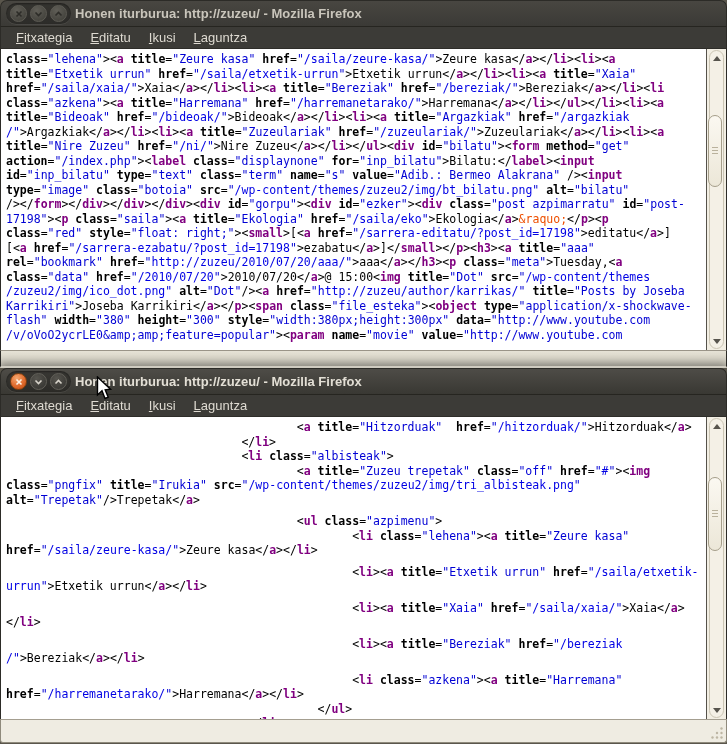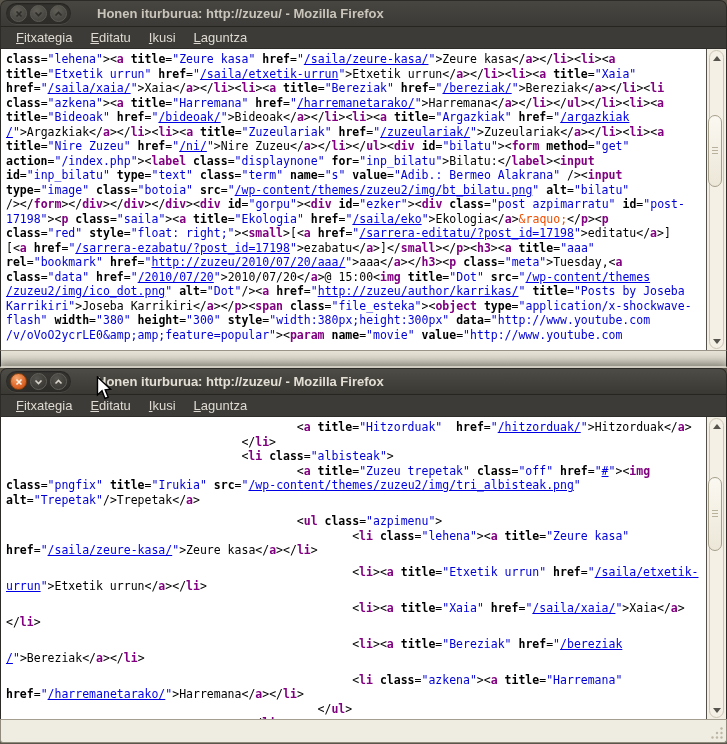--- a/index.html
+++ b/index.html
@@ -18,40 +18,40 @@
   .wbtn{width:15px;height:15px;border-radius:50%;display:flex;align-items:center;justify-content:center;}
   .inactive .wbtn{background:radial-gradient(circle at 38% 30%,#605e57,#45443e 75%);
     border:1px solid #5d5b54;}
   .inactive .wbtn svg{stroke:#2d2c28;}
   .active .wbtn{background:radial-gradient(circle at 38% 30%,#56544e,#3a3935 75%);
     border:1px solid #615f58;}
   .active .wbtn svg{stroke:#d8d4cb;}
   .active .wbtn.close{background:radial-gradient(circle at 38% 28%,#f5a871,#e06b2e 55%,#c1490f);
     border:1px solid #81400f;}
   .active .wbtn.close svg{stroke:#fdf3e8;}
-  .title-text{margin-left:26px;font-weight:bold;font-size:13px;color:#e3dfd5;white-space:nowrap;}
+  .title-text{margin-left:4px;font-weight:bold;font-size:13px;color:#e3dfd5;white-space:nowrap;}
   .inactive .title-text{color:#c9c5bb;}
   .menubar{height:21px;background:#3c3b37;border-left:1px solid #2c2b27;border-right:1px solid #2c2b27;
     border-bottom:1px solid #2e2d29;display:flex;align-items:center;padding-left:6px;box-sizing:content-box;}
   .menu-item{color:#dfdbd2;font-size:13px;padding:2px 9px 3px 9px;cursor:default;}
   .menu-item u{text-decoration:underline;}
   .content{position:relative;background:#fff;border-left:1px solid #2c2b27;border-right:1px solid #2c2b27;
     overflow:hidden;box-sizing:border-box;}
   #win-top .content{height:301px;}
   #win-bottom .content{height:302px;}
   .code{position:absolute;top:0;left:0;right:20px;bottom:0;padding:3px 0 0 5px;
     font-family:"DejaVu Sans Mono",monospace;font-size:11.5px;line-height:14.5px;
     white-space:pre;overflow:hidden;}
   .line{height:14.5px;}
   .line.blank{height:7px;}
   .ct{color:#000;}
   .cg{color:#800080;font-weight:bold;}
   .ca{color:#000;font-weight:bold;}
   .cv{color:#0000d4;}
-  .cl{color:#0000e4;text-decoration:underline;cursor:pointer;}
+  .cl{color:#0000e4;cursor:pointer;}
   .ce{color:#ee4f00;text-align:center;}
   .scrollbar{position:absolute;top:0;right:0;bottom:0;width:20px;background:#f2eee3;
     border-left:1px solid #55524b;box-sizing:border-box;}
   .sb-inner{position:absolute;top:1px;bottom:1px;left:2px;right:2px;background:#f4f0e6;
     border:1px solid #cbc5b4;border-radius:8px;}
   .sb-arrow{position:absolute;left:0;right:0;height:14px;display:flex;align-items:center;justify-content:center;}
   .sb-arrow.up{top:2px;} .sb-arrow.down{bottom:2px;}
   .tri{width:0;height:0;border-left:4px solid transparent;border-right:4px solid transparent;}
   .tri.t-up{border-bottom:5px solid #57544d;}
   .tri.t-down{border-top:5px solid #57544d;}

